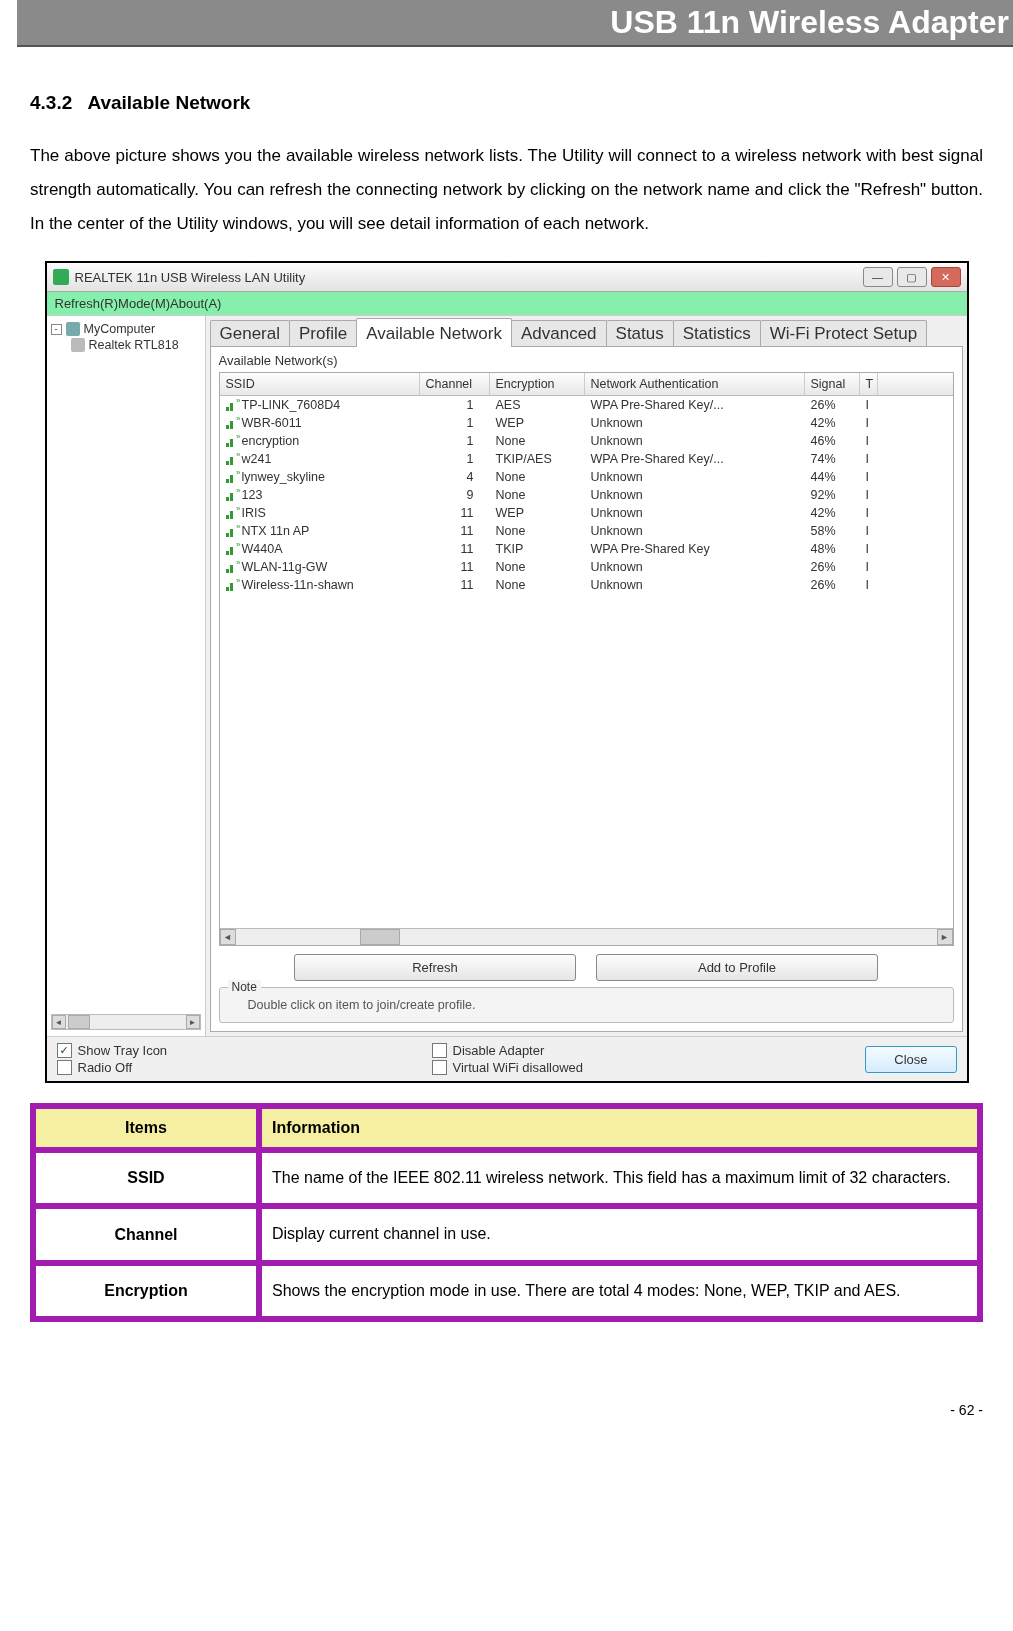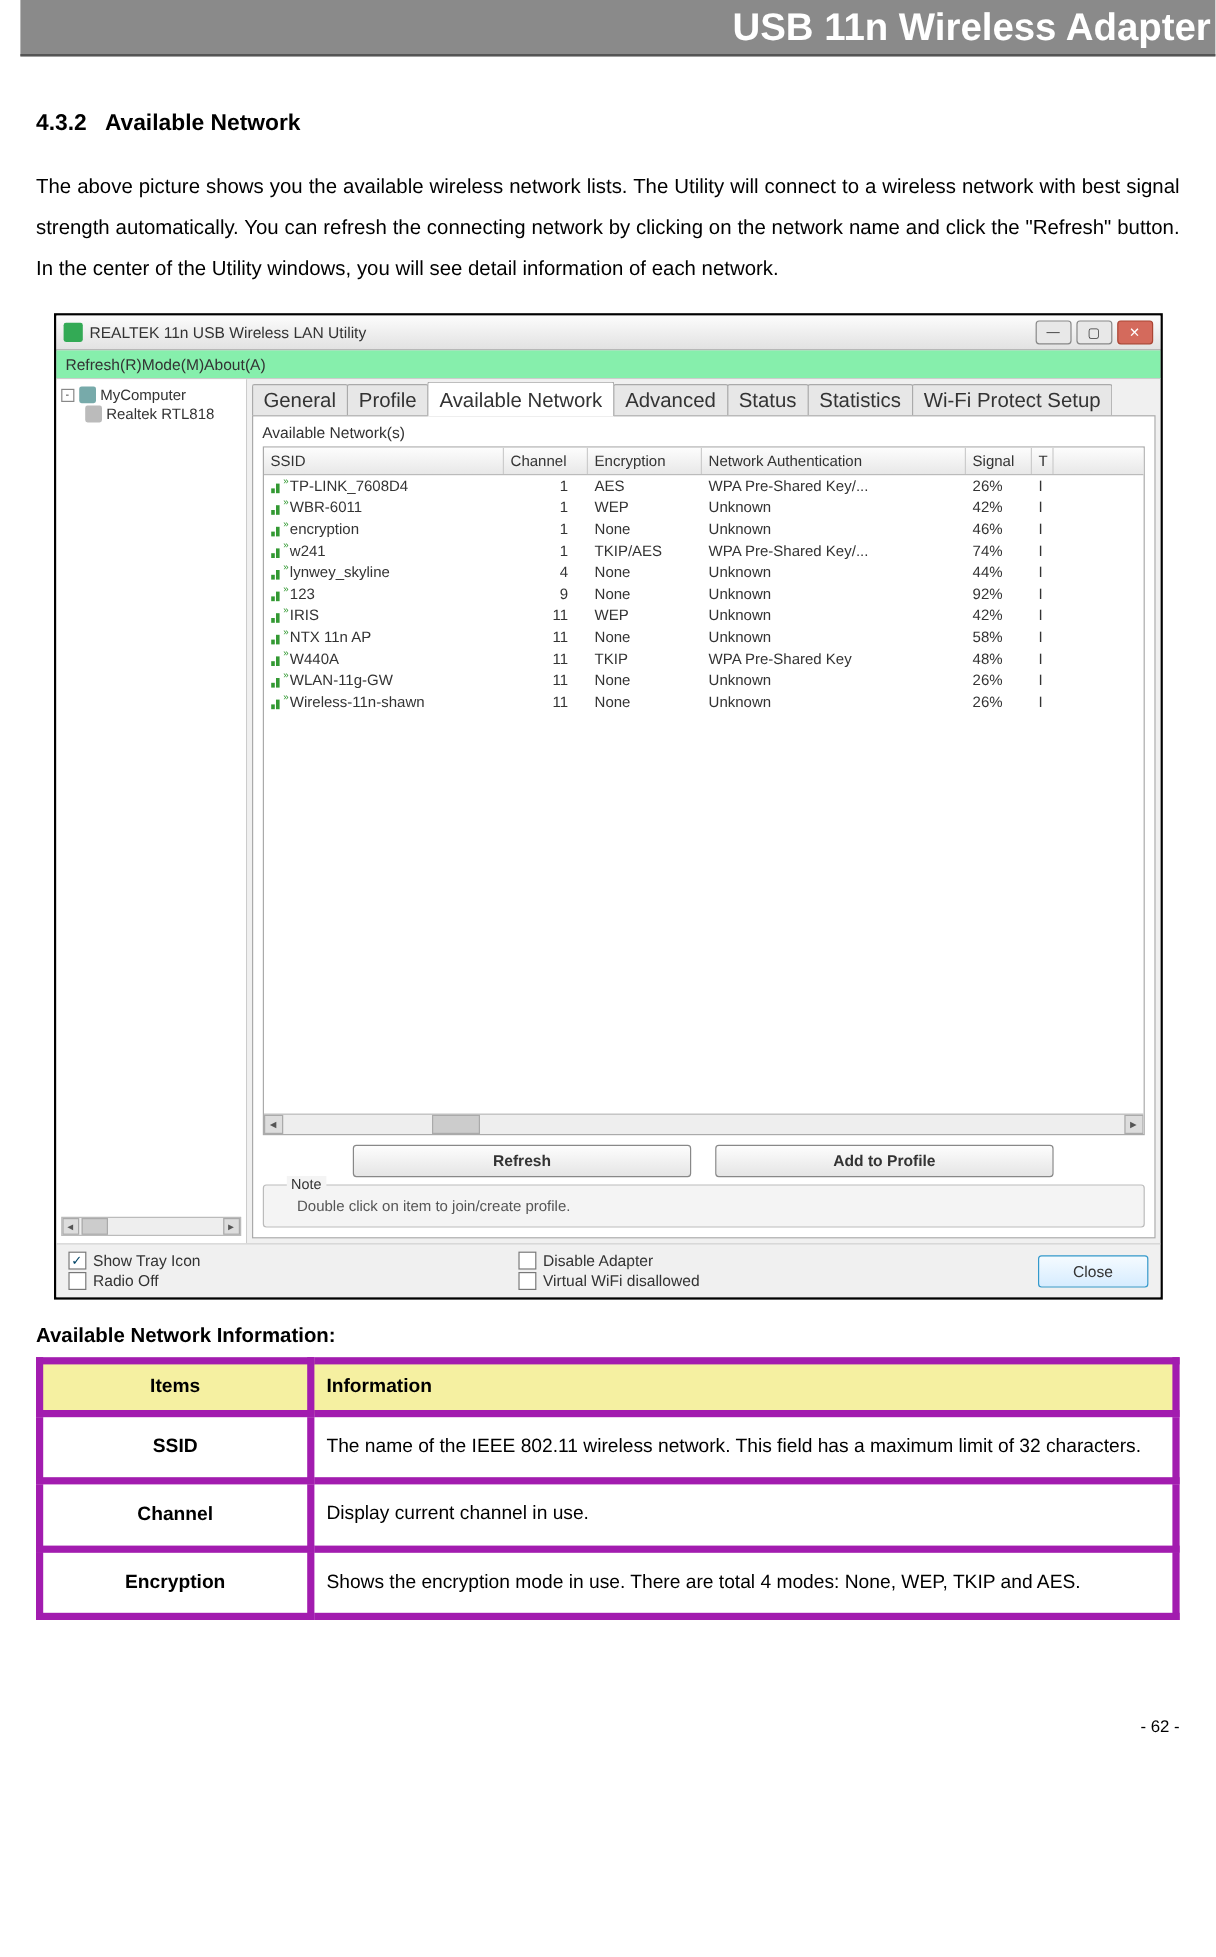--- a/index.html
+++ b/index.html
@@ -183,33 +183,33 @@
     height:16px; border-top:1px solid #bbb; background:#eee; position:relative;
   }
   .hscroll .lar { position:absolute; top:0; width:16px; height:100%; background:#ddd; border:1px solid #aaa; box-sizing:border-box; display:flex; align-items:center; justify-content:center; font-size:9px; color:#555;}
   .hscroll .la { left:0; }
   .hscroll .ra { right:0; }
   .hscroll .thumb { position:absolute; left:140px; top:0; width:40px; height:100%; background:#ccc; border:1px solid #aaa; box-sizing:border-box;}
 
   .btn-row { display:flex; gap:20px; margin-top:8px; justify-content:center; }
   .wide-btn {
     border:1px solid #888; background:linear-gradient(#fdfdfd,#e5e5e5);
-    border-radius:3px; padding:5px 10px; font-size:13px; width:260px; text-align:center; cursor:default;font-weight:bold;
+    border-radius:3px; padding:5px 10px; font-size:13px; width:260px; text-align:center; cursor:default;
   }
   .note-box {
     margin-top:6px;
     border:1px solid #bbb;
     border-radius:3px;
     background:#f4f4f4;
     padding:6px 10px 10px 10px;
     font-size:12.5px;
     position:relative;
   }
   .note-legend {
-    position:absolute; top:-8px; left:19px; background:#f4f4f4; padding:0 4px; font-size:12px;
+    position:absolute; top:-8px; left:8px; background:#f4f4f4; padding:0 4px; font-size:12px;
   }
   .note-text { color:#555; padding-left:18px; padding-top:4px;}
 
   .bottom-opts {
     padding:6px 10px;
     display:grid;
     grid-template-columns: 1fr 1fr 150px;
     row-gap:2px;
     font-size:13px;
     align-items:center;
@@ -507,21 +507,20 @@
         <span class="chk-box"></span>
         <span>Radio Off</span>
       </div>
       <div class="chk">
         <span class="chk-box"></span>
         <span>Virtual WiFi disallowed</span>
       </div>
     </div>
   </div>
 
-  <div class="subheading">Available Network Information:</div>
 
   <table class="info">
     <tbody>
         <tr>
       <th>Items</th>
       <th class="info-col">Information</th>
     </tr>
     </tbody>
       <tbody id="info-rows">
         <tr>

